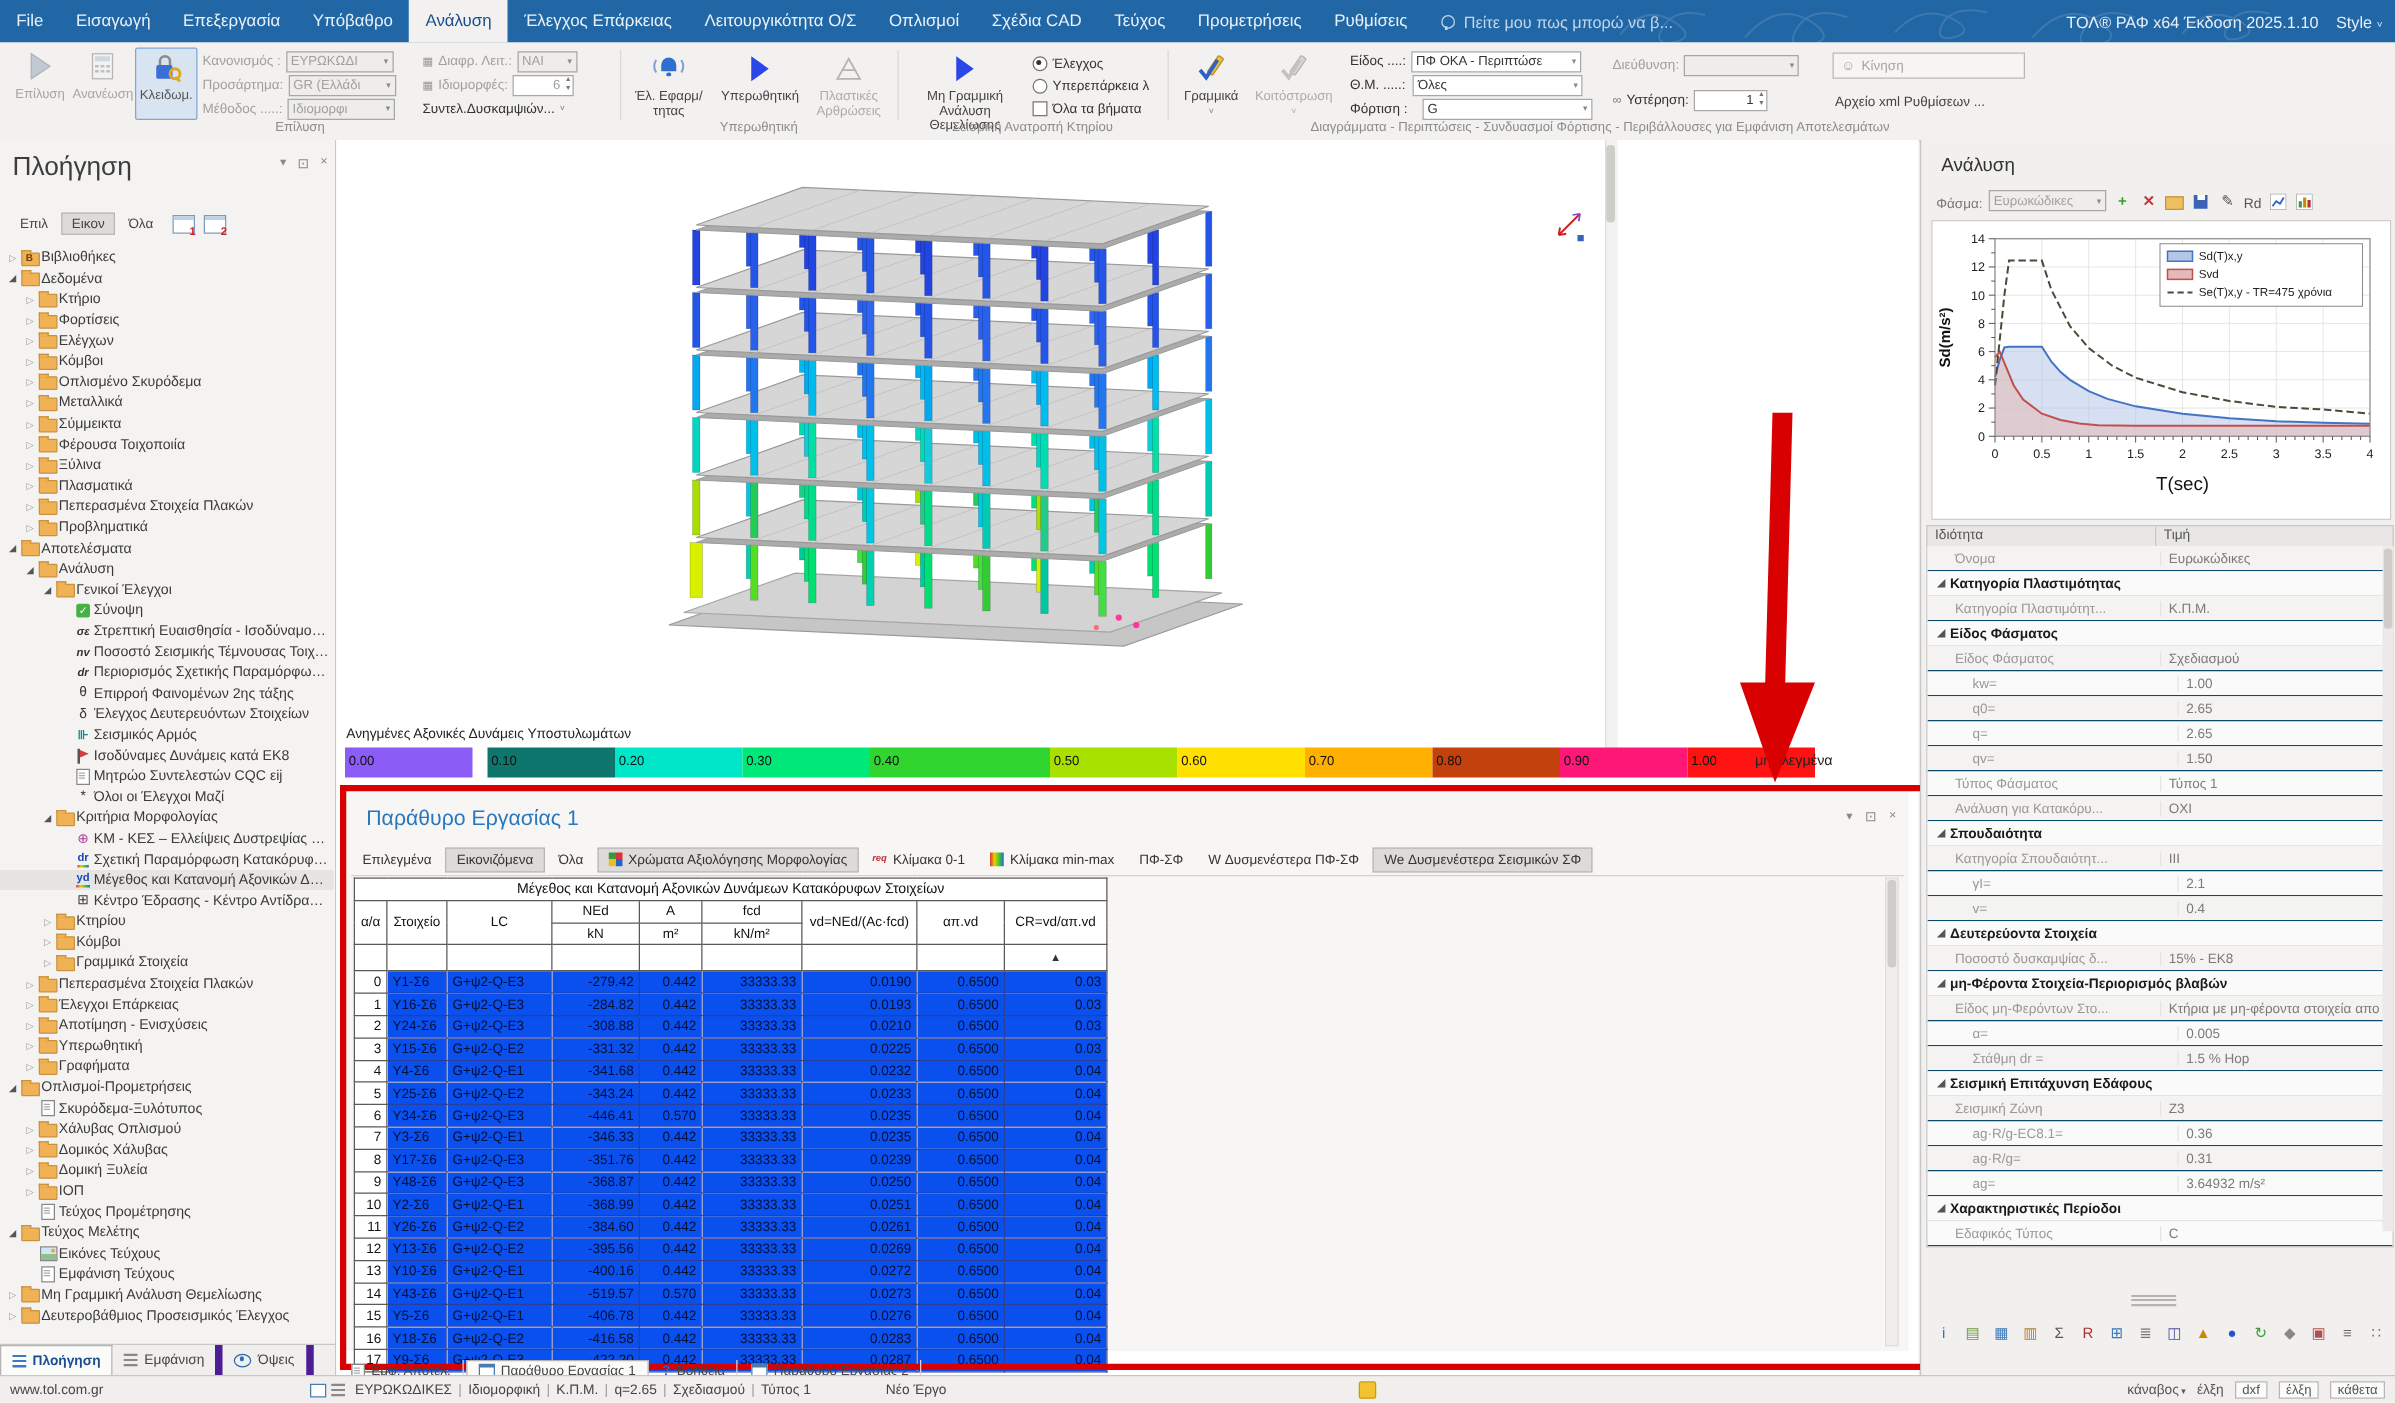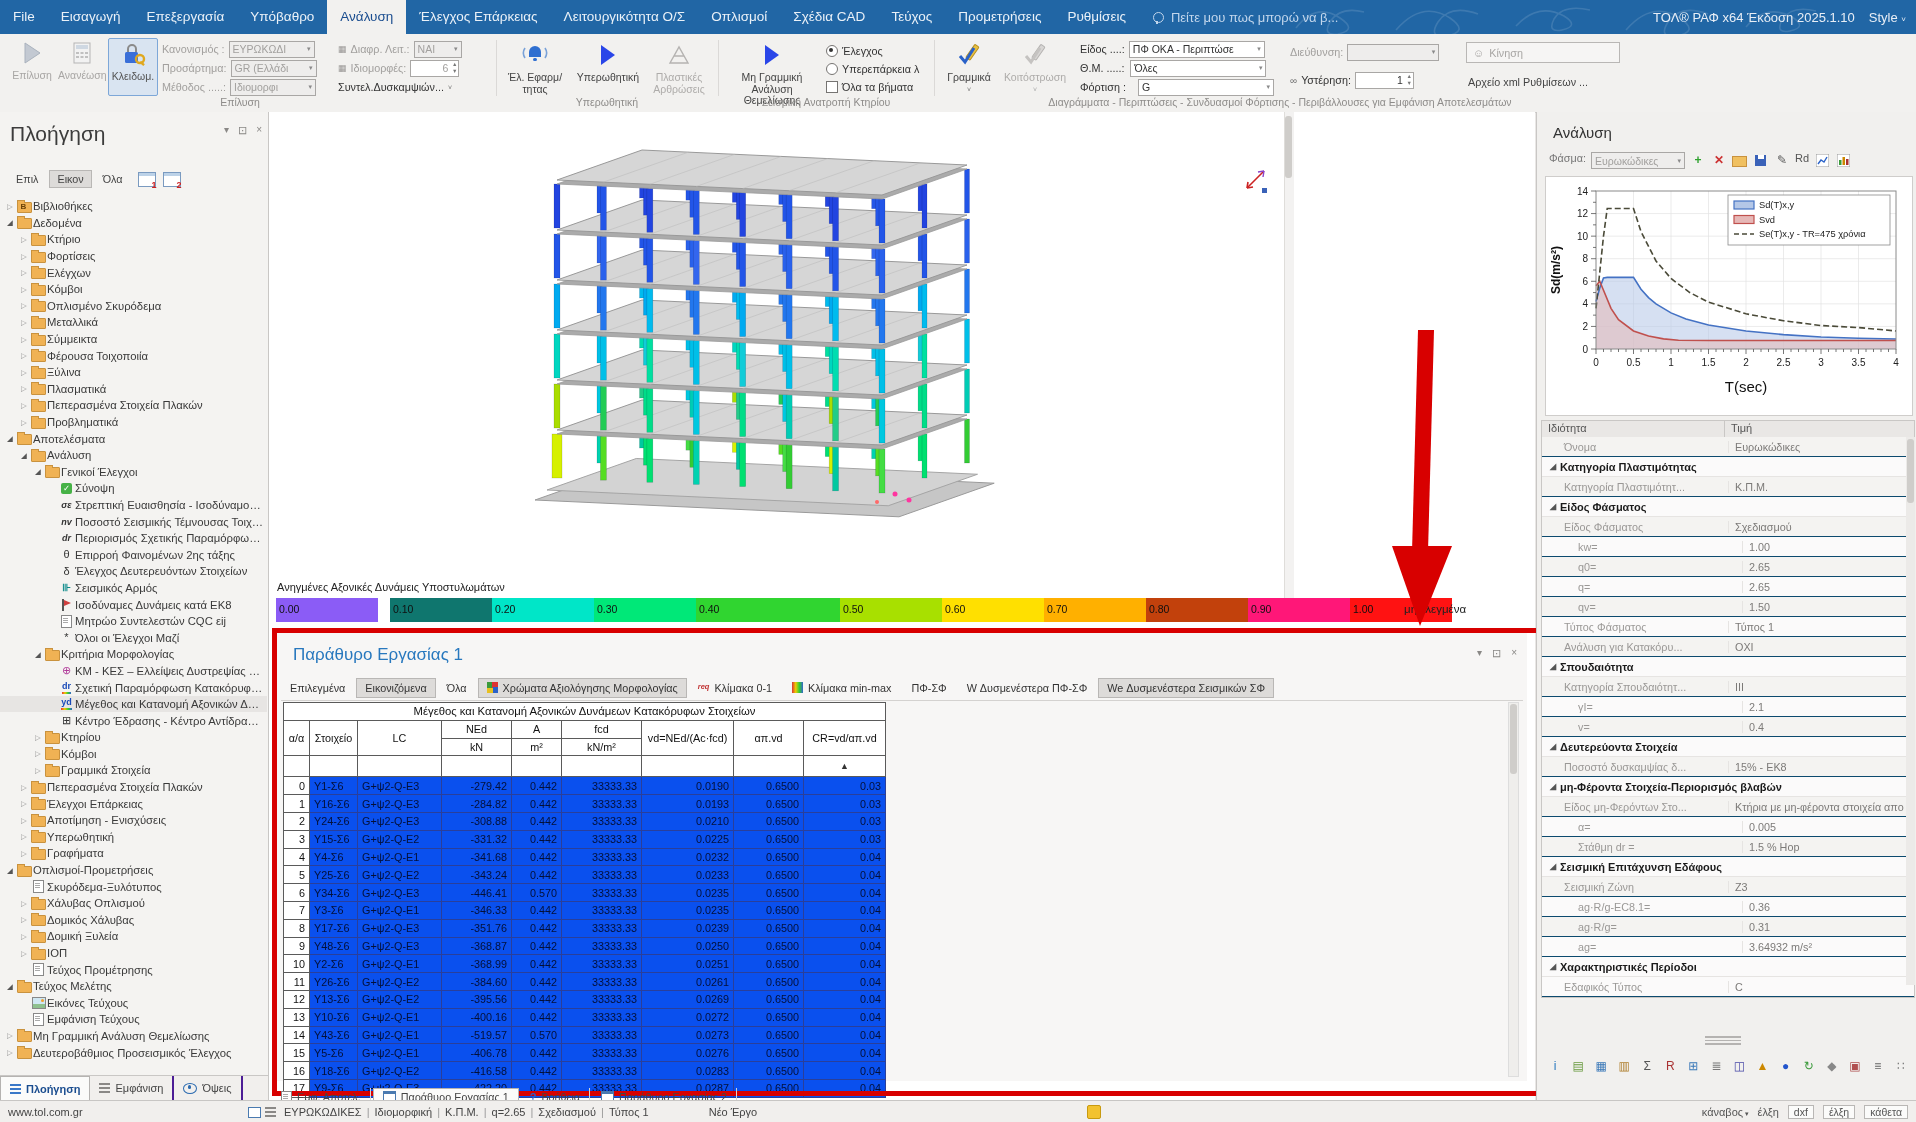--- a/index.html
+++ b/index.html
@@ -68,21 +68,21 @@
   .i-sym{font-size:11px;color:#333;line-height:11px}
   .i-joint{color:#0a8a8a;font-weight:bold;font-size:10px}
   .i-target{color:#b03a9a;font-size:11px}
   .i-flag{width:11px;height:12px;position:relative}
   .i-flag::before{content:"";position:absolute;left:1px;top:0;width:1.5px;height:12px;background:#555}
   .i-flag::after{content:"";position:absolute;left:3px;top:1px;border-top:3.5px solid transparent;border-bottom:3.5px solid transparent;border-left:7px solid #d04040}
   .i-rain{font-style:normal;font-weight:bold;font-size:9px;color:#1a4ab8;line-height:9px}
   .i-rain i{display:block;height:2px;margin-top:1px;background:linear-gradient(90deg,#e33,#ec0,#3c3,#36c);font-size:0}
   .tlabel{overflow:hidden;text-overflow:ellipsis;padding-right:4px}
   #sb-bottom{position:absolute;left:0;bottom:0;width:268px;height:24px;background:#f1efed;border-top:1px solid #c9c7c5;display:flex;align-items:stretch}
-  .sbb-tab{display:flex;align-items:center;gap:5px;font-size:11px;color:#444;padding:0 9px;border-right:2px solid #4c1d95}
+  .sbb-tab{display:flex;align-items:center;gap:5px;font-size:11px;color:#444;padding:0 9px;border-right:6px solid #4c1d95}
   .sbb-tab.active{background:#fbfbfa;border:1px solid #b5b3b1;border-bottom:none;font-weight:bold;color:#1a4d8f}
   .mini-lines{width:11px;height:10px;background:linear-gradient(#3a78c8 2px,transparent 2px,transparent 4px,#3a78c8 4px,#3a78c8 6px,transparent 6px,transparent 8px,#3a78c8 8px)}
   .mini-lines.gray{background:linear-gradient(#8a8886 2px,transparent 2px,transparent 4px,#8a8886 4px,#8a8886 6px,transparent 6px,transparent 8px,#8a8886 8px)}
   .i-eye{width:12px;height:9px;border:1.3px solid #2a6ab0;border-radius:50%;position:relative}
   .i-eye::after{content:"";position:absolute;left:3.2px;top:1.8px;width:3.5px;height:3.5px;border-radius:50%;background:#2a6ab0}
   
   #central{left:269px;top:112px;width:1266px;height:988px;background:#fff}
   #vp-scroll{left:1284px;top:112px;width:9px;height:488px;background:#f3f2f1;border-left:1px solid #dfddda}
   #vp-thumb{left:1285px;top:116px;width:7px;height:62px;background:#cfcdca;border-radius:3px}
   #cb-caption{left:277px;top:581px;font-size:11px;color:#222}
@@ -117,21 +117,21 @@
   
   #ww-bottabs{left:272px;top:1088px;height:18px;display:flex;gap:2px;align-items:stretch;font-size:10.8px;color:#444}
   .bt-tab{display:flex;align-items:center;gap:5px;padding:0 9px;border-right:1px solid #d8d6d4}
   .bt-tab.active{background:#fbfbfa;border:1px solid #b5b3b1}
   .win-ic{width:11px;height:9px;border:1px solid #4a7ab0;background:#fff}
   .win-ic.t{border-top-width:3px}
   .help-ic{color:#2a62c8;font-weight:bold;font-size:11px}
   
   #rightpanel{left:1536px;top:112px;width:380px;height:988px;background:#f1f0ee;border-left:1px solid #c9c7c5}
   #an-title{position:absolute;left:16px;top:12px;font-size:15px;color:#333}
-  #an-specrow{position:absolute;left:12px;top:40px;display:flex;align-items:flex-start;gap:5px;font-size:10.8px;color:#777}
+  #an-specrow{position:absolute;left:12px;top:40px;display:flex;align-items:flex-end;gap:5px;font-size:10.8px;color:#777}
   .tb-ic{width:16px;height:16px;display:flex;align-items:center;justify-content:center;font-size:12px}
   .mi-folder{width:13px;height:9px;background:#f0c060;border:1px solid #c9923e;margin-top:2px}
   .mi-save{width:11px;height:11px;background:#3a62b8;position:relative}
   .mi-save::after{content:"";position:absolute;left:2.5px;top:0;width:6px;height:4px;background:#fff}
   .mi-edit{color:#555;font-size:12px}
   #chartbox{position:absolute;left:8px;top:64px;width:366px;height:238px;background:#fff;border:1px solid #cfcdcb}
   #proph{position:absolute;left:4px;top:308px;width:372px;height:17px;background:#e9e7e5;border:1px solid #c9c7c5;display:flex;font-size:11px;color:#555}
   #proph div{padding:1px 6px}
   #propgrid{position:absolute;left:4px;top:325px;width:372px;border:1px solid #c9c7c5;border-top:none;background:#fbfafa;overflow:hidden}
   .pg-row{height:19px;display:flex;align-items:center;border-bottom:1px solid #0c4a6e;font-size:10.8px}

